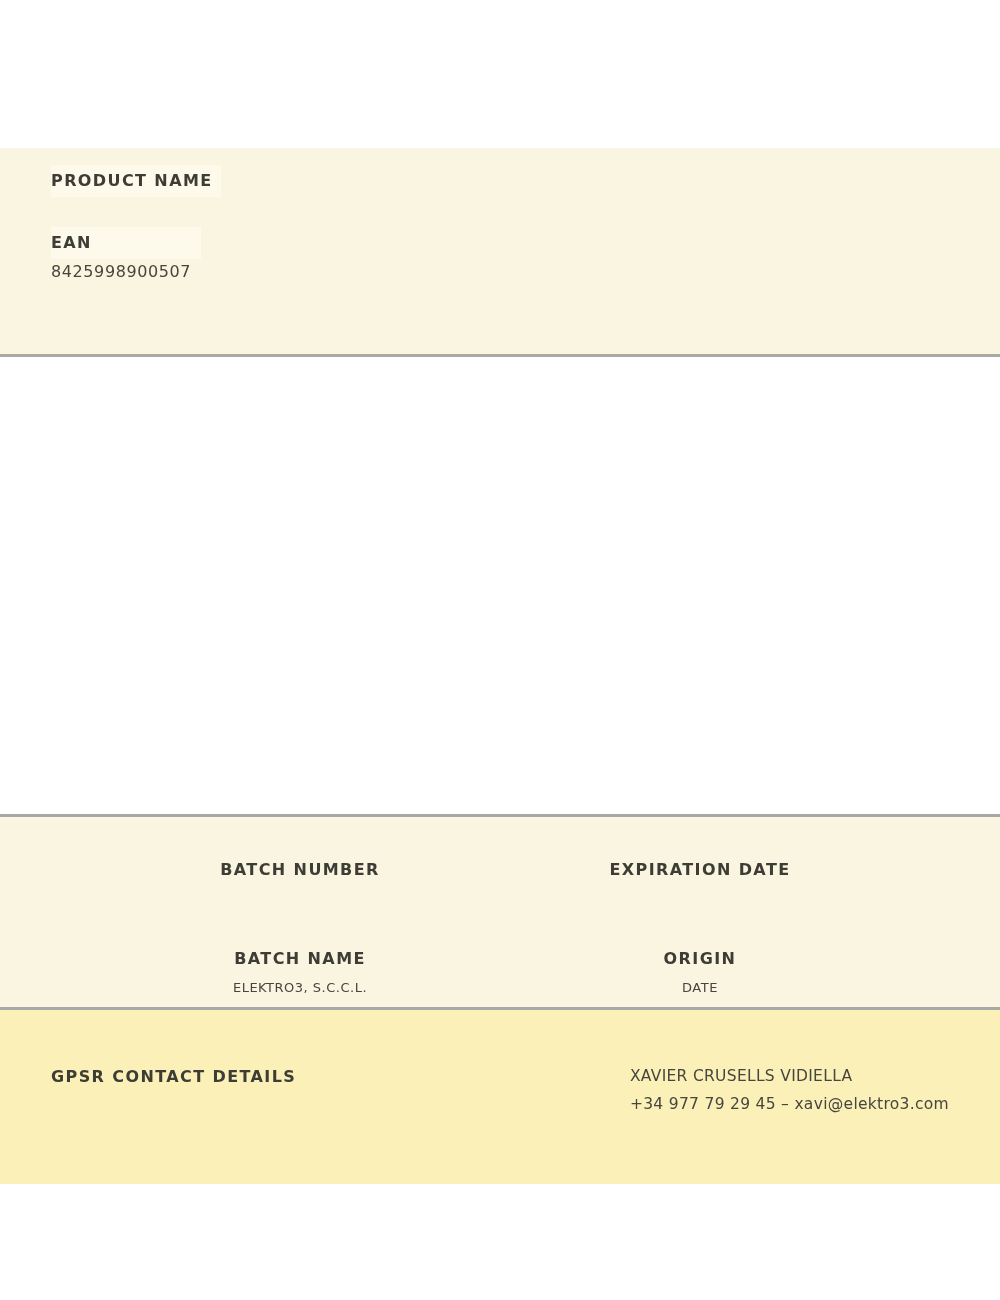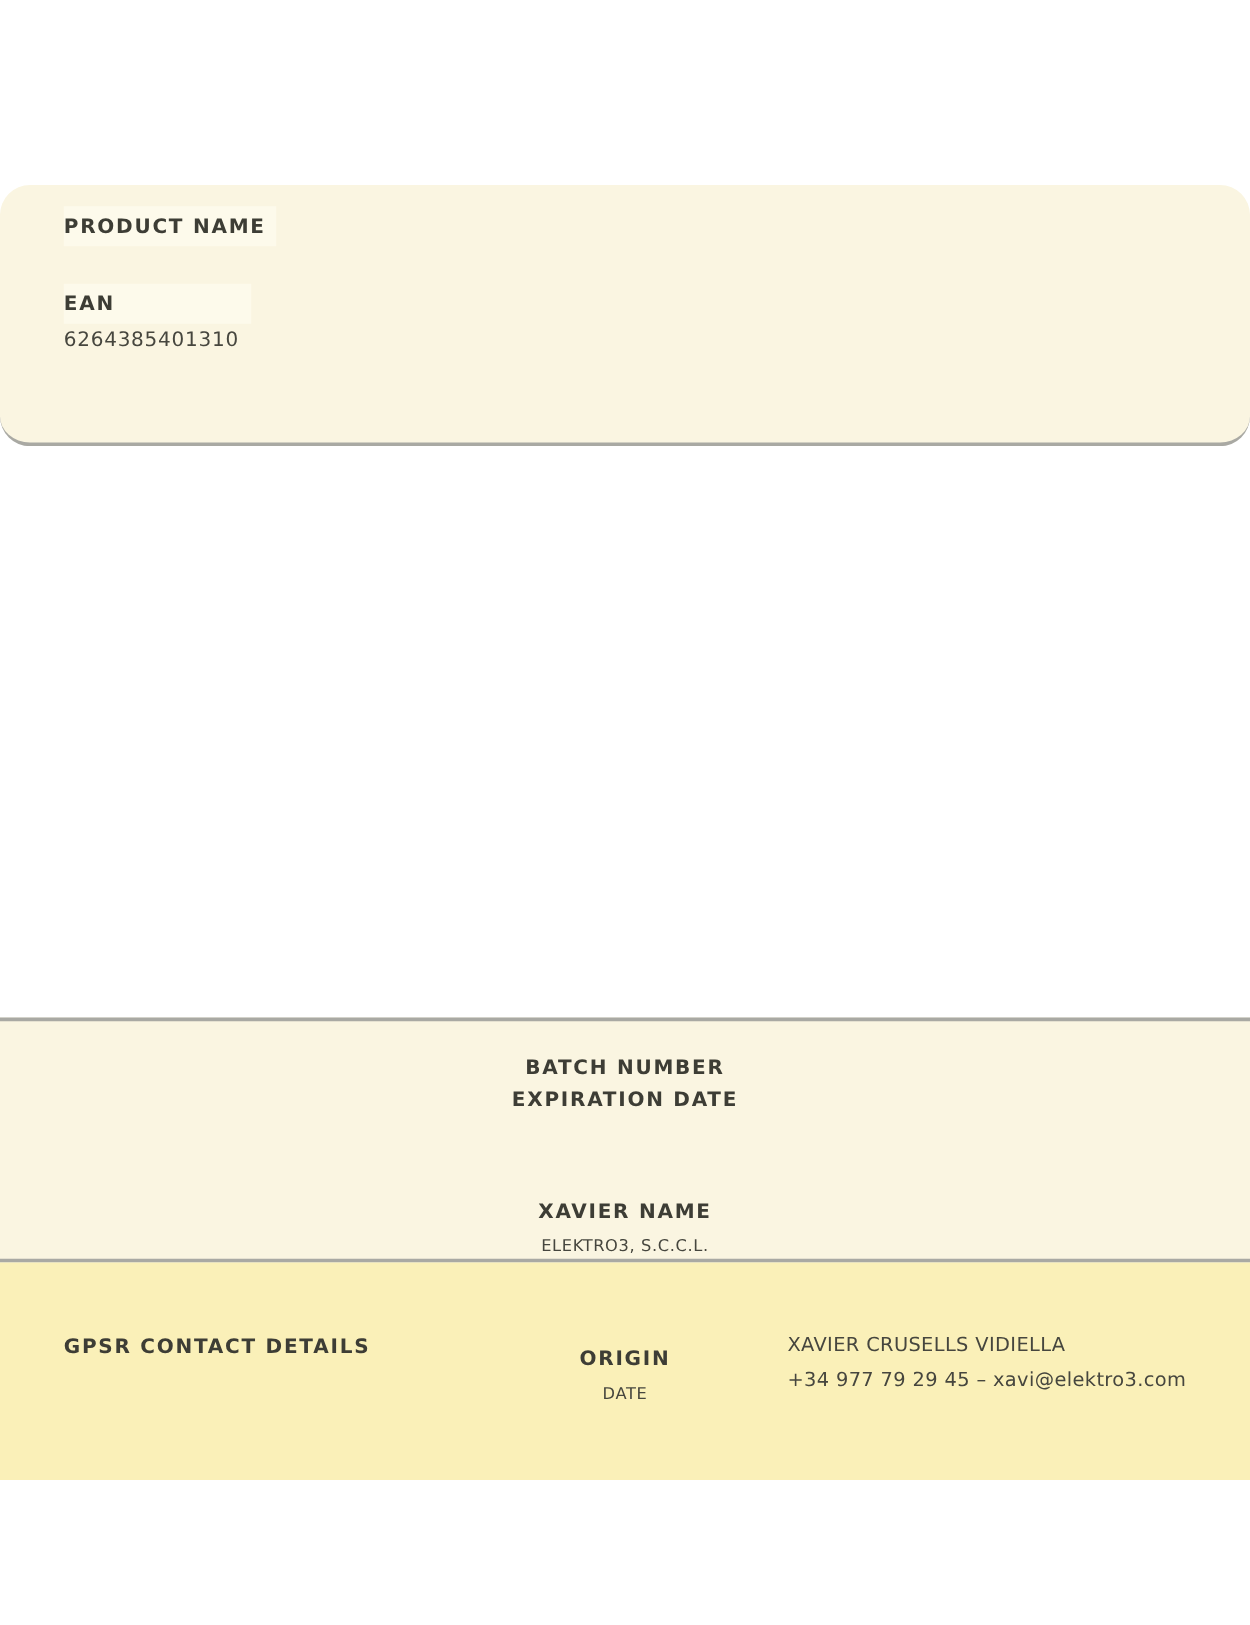--- a/index.html
+++ b/index.html
@@ -23,21 +23,20 @@
   .spacer-top{height:148px;}
   .spacer-mid{height:457px;background:#ffffff;}
   .spacer-bottom{height:150px;background:#ffffff;}
 
   
   .section-product{
     height:186px;
     background:var(--section-cream);
     border-bottom:3px solid var(--divider-gray);
     padding:20px 51px 0 51px;
-    border-radius:24px;
   }
   .field-label{
     display:inline-block;
     font-weight:bold;
     font-size:16px;
     letter-spacing:1.4px;
     color:var(--text-dark);
     line-height:26px;
   }
   .label-highlight{
@@ -58,23 +57,23 @@
   
   .section-trace{
     background:var(--section-cream);
     border-top:3px solid var(--divider-gray);
     border-bottom:3px solid var(--divider-gray);
     height:166px;
     padding-top:24px;
   }
   .trace-grid{
     width:800px;
-    margin:0 auto;
+    margin:16px auto;
     display:grid;
-    grid-template-columns:1fr;
+    grid-template-columns:1fr 1fr;
     text-align:center;
   }
   .trace-cell{min-height:26px;}
   .trace-row2{margin-top:63px;}
   .trace-value{
     font-size:13px;
     letter-spacing:0.5px;
     line-height:26px;
     margin-top:3px;
     color:var(--text-body);
@@ -111,36 +110,36 @@
 <div class="page">
 
   <div class="spacer-top"></div>
 
   <div class="section-product">
     <div class="field">
       <span class="field-label label-highlight">PRODUCT NAME</span>
     </div>
     <div class="field field-ean">
       <span class="field-label label-highlight">EAN</span>
-      <div class="field-value">6264385401310</div>
+      <div class="field-value">8425998900507</div>
     </div>
   </div>
 
   <div class="spacer-mid"></div>
 
   <div class="section-trace">
     <div class="trace-grid">
       <div class="trace-cell">
         <span class="field-label">BATCH NUMBER</span>
       </div>
       <div class="trace-cell">
         <span class="field-label">EXPIRATION DATE</span>
       </div>
       <div class="trace-cell trace-row2">
-        <span class="field-label">XAVIER NAME</span>
+        <span class="field-label">BATCH NAME</span>
         <div class="trace-value">ELEKTRO3, S.C.C.L.</div>
       </div>
       <div class="trace-cell trace-row2">
         <span class="field-label">ORIGIN</span>
         <div class="trace-value">DATE</div>
       </div>
     </div>
   </div>
 
   <div class="section-gpsr">

